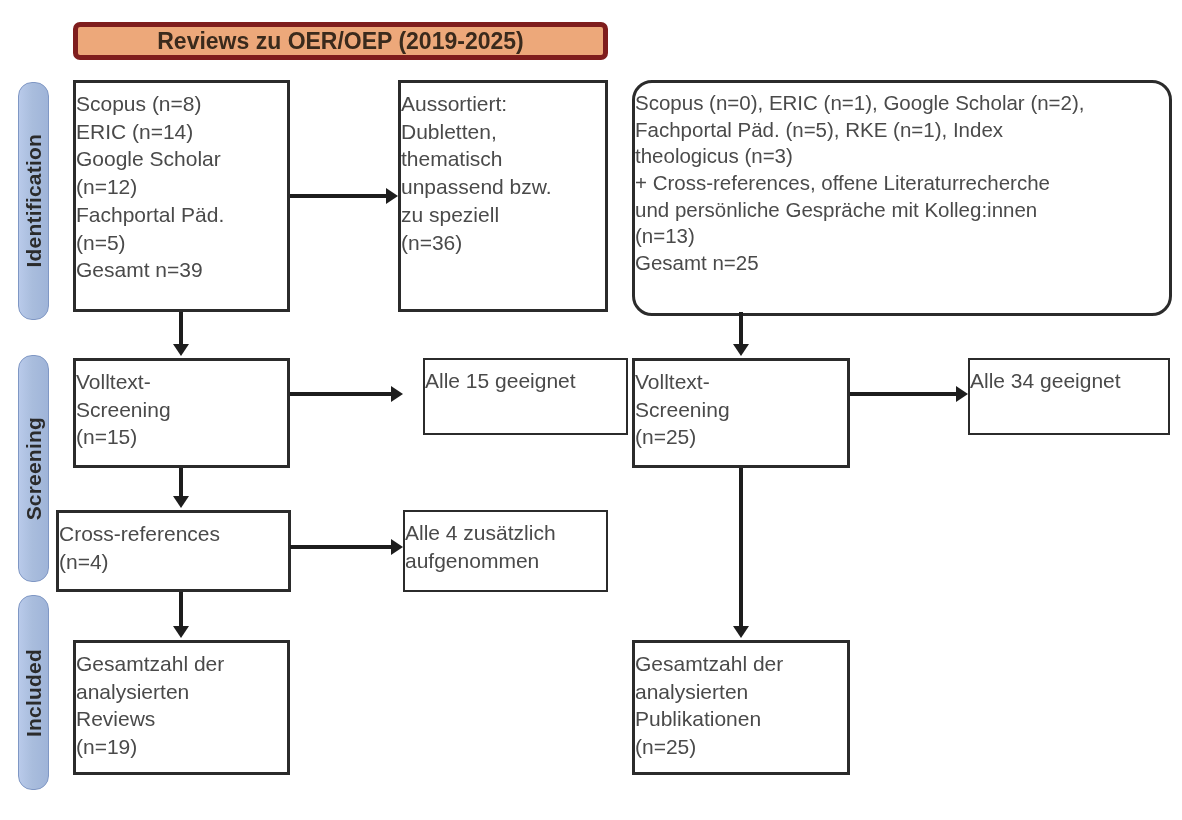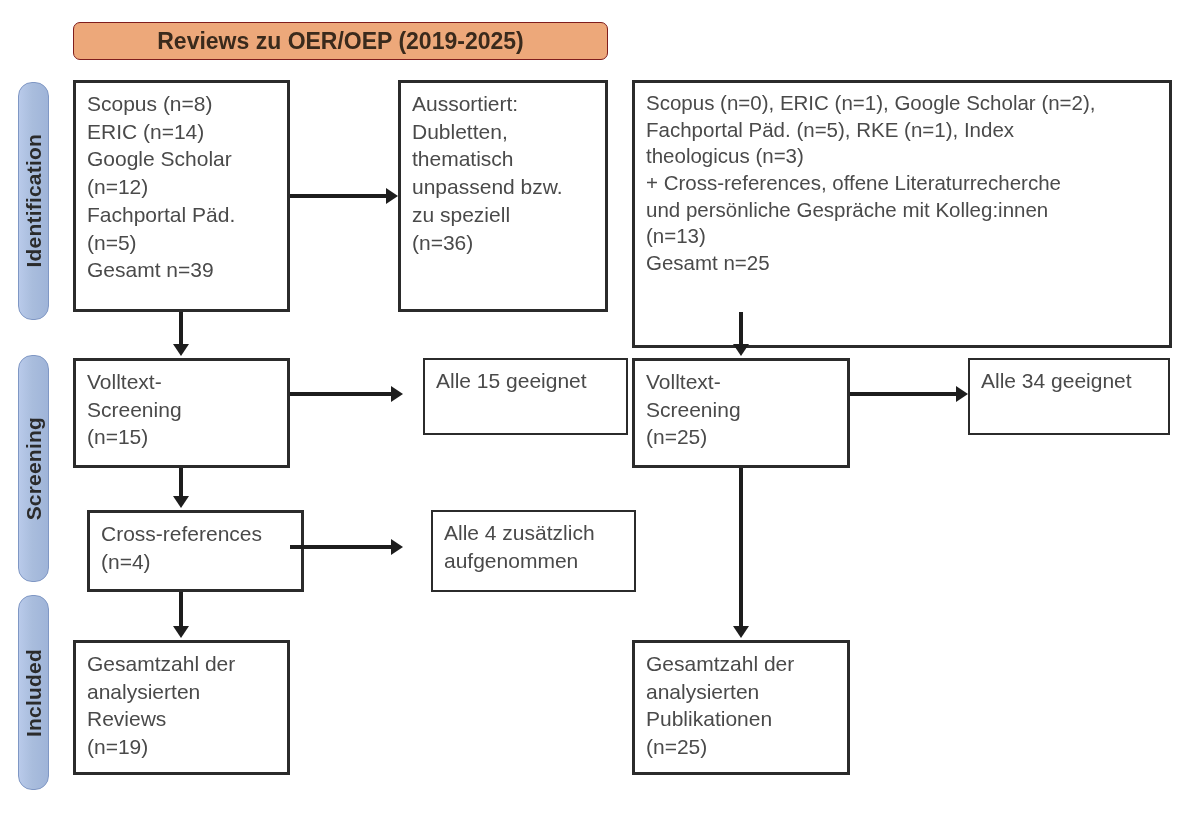--- a/index.html
+++ b/index.html
@@ -37,39 +37,39 @@
     font-weight: bold;
     color: #2b2b2b;
     letter-spacing: 0.2px;
     white-space: nowrap;
   }
 
   
   .col-header {
     position: absolute;
     background: #eda87a;
-    border: 1px solid #7f1d1d;
+    border: 5px solid #7f1d1d;
     border-radius: 7px;
     box-sizing: border-box;
     display: flex;
     align-items: center;
     justify-content: center;
     color: #3a2a1c;
     font-size: 23px;
     font-weight: bold;
     white-space: nowrap;
   }
 
   
   .box {
     position: absolute;
     background: #ffffff;
     border: 3px solid #2b2b2b;
     box-sizing: border-box;
-    padding: 7px 9px 5px 11px;
+    padding: 7px 9px 5px 0;
     color: #4a4a4a;
     font-size: 21px;
     line-height: 1.32;
     white-space: pre-line;
     overflow: hidden;
   }
   .box.thin { border-width: 2px; }
 
   
   .vline, .hline {
@@ -142,38 +142,38 @@
 (n=15)</div>
 
   <div class="box thin" style="left:403px; top:358px; width:205px; height:77px;margin-left:20px;">Alle 15 geeignet</div>
 
   <div class="hline" style="left:290px; top:392px; width:103px;"></div>
   <div class="arrow-right" style="left:391px; top:386px;"></div>
 
   <div class="vline" style="left:179px; top:468px; height:30px;"></div>
   <div class="arrow-down" style="left:173px; top:496px;"></div>
 
-  <div class="box" style="left:87px; top:510px; width:217px; height:82px;">Cross-references
+  <div class="box" style="left:56px; top:510px; width:235px; height:82px;">Cross-references
 (n=4)</div>
 
-  <div class="box thin" style="left:403px; top:510px; width:205px; height:82px;margin-left:28px;">Alle 4 zusätzlich
+  <div class="box thin" style="left:403px; top:510px; width:205px; height:82px;">Alle 4 zusätzlich
 aufgenommen</div>
 
   <div class="hline" style="left:290px; top:545px; width:103px;"></div>
   <div class="arrow-right" style="left:391px; top:539px;"></div>
 
   <div class="vline" style="left:179px; top:592px; height:36px;"></div>
   <div class="arrow-down" style="left:173px; top:626px;"></div>
 
   <div class="box" style="left:73px; top:640px; width:217px; height:135px;">Gesamtzahl der
 analysierten
 Reviews
 (n=19)</div>
 
-  <div class="box" style="left:632px; top:80px; width:540px; height:268px; font-size:20.5px; line-height:1.30;">Scopus (n=0), ERIC (n=1), Google Scholar (n=2),
+  <div class="box" style="left:632px; top:80px; width:540px; height:236px; font-size:20.5px; line-height:1.30;border-radius:20px;">Scopus (n=0), ERIC (n=1), Google Scholar (n=2),
 Fachportal Päd. (n=5), RKE (n=1), Index
 theologicus (n=3)
 + Cross-references, offene Literaturrecherche
 und persönliche Gespräche mit Kolleg:innen
 (n=13)
 Gesamt n=25</div>
 
   <div class="vline" style="left:739px; top:312px; height:34px;"></div>
   <div class="arrow-down" style="left:733px; top:344px;"></div>
 

